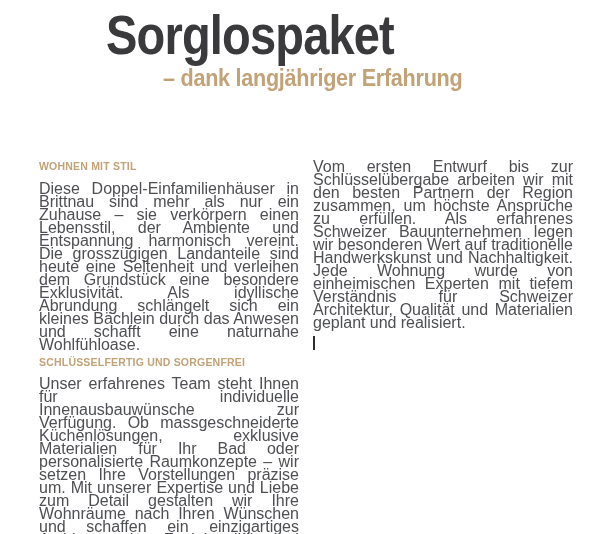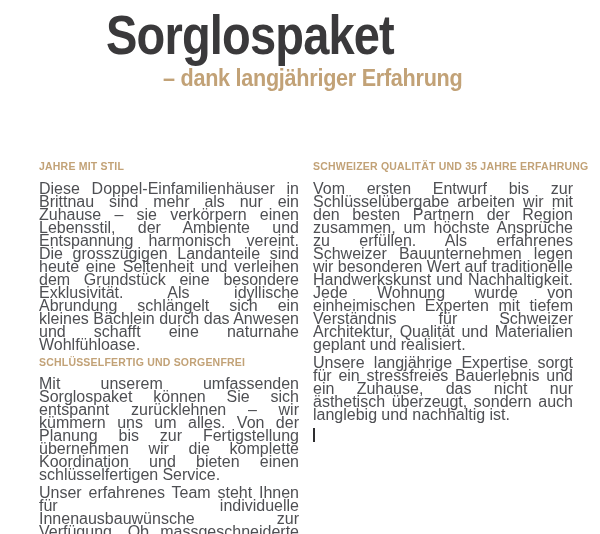--- a/index.html
+++ b/index.html
@@ -98,29 +98,26 @@
 <div class="page">
 
   <header>
     <h1 class="title">Sorglospaket</h1>
     <div class="subtitle">– dank langjähriger Erfahrung</div>
   </header>
 
   <main class="columns">
 
     <section class="col" lang="de">
-      <h2 class="section-heading">JAHRE MIT STIL</h2>
+      <h2 class="section-heading">WOHNEN MIT STIL</h2>
       <p class="body-paragraph">Diese Doppel-Einfamilienhäuser in Brittnau sind mehr als nur ein Zuhause – sie verkörpern einen Lebensstil, der Ambiente und Entspannung harmonisch vereint. Die grosszügigen Landanteile sind heute eine Seltenheit und verleihen dem Grundstück eine besondere Exklusivität. Als idyllische Abrundung schlängelt sich ein kleines Bächlein durch das Anwesen und schafft eine naturnahe Wohlfühloase.</p>
 
       <h2 class="section-heading later">SCHLÜSSELFERTIG UND SORGENFREI</h2>
-      <p class="body-paragraph">Mit unserem umfassenden Sorglospaket können Sie sich entspannt zurücklehnen – wir kümmern uns um alles. Von der Planung bis zur Fertigstellung übernehmen wir die komplette Koordination und bieten einen schlüsselfertigen Service.</p>
       <p class="body-paragraph">Unser erfahrenes Team steht Ihnen für individuelle Innenausbauwünsche zur Verfügung. Ob massgeschneiderte Küchenlösungen, exklusive Materialien für Ihr Bad oder personalisierte Raumkonzepte – wir setzen Ihre Vorstellungen präzise um. Mit unserer Expertise und Liebe zum Detail gestalten wir Ihre Wohnräume nach Ihren Wünschen und schaffen ein einzigartiges Ambiente, das Funktionalität und Wohlbefinden vereint.</p>
     </section>
 
     <section class="col" lang="de">
-      <h2 class="section-heading">SCHWEIZER QUALITÄT UND 35 JAHRE ERFAHRUNG</h2>
       <p class="body-paragraph">Vom ersten Entwurf bis zur Schlüsselübergabe arbeiten wir mit den besten Partnern der Region zusammen, um höchste Ansprüche zu erfüllen. Als erfahrenes Schweizer Bauunternehmen legen wir besonderen Wert auf traditionelle Handwerkskunst und Nachhaltigkeit. Jede Wohnung wurde von einheimischen Experten mit tiefem Verständnis für Schweizer Architektur, Qualität und Materialien geplant und realisiert.</p>
-      <p class="body-paragraph">Unsere langjährige Expertise sorgt für ein stressfreies Bauerlebnis und ein Zuhause, das nicht nur ästhetisch überzeugt, sondern auch langlebig und nachhaltig ist.</p>
       <div class="caret"></div>
     </section>
 
   </main>
 </div>
 
 </body></html>

